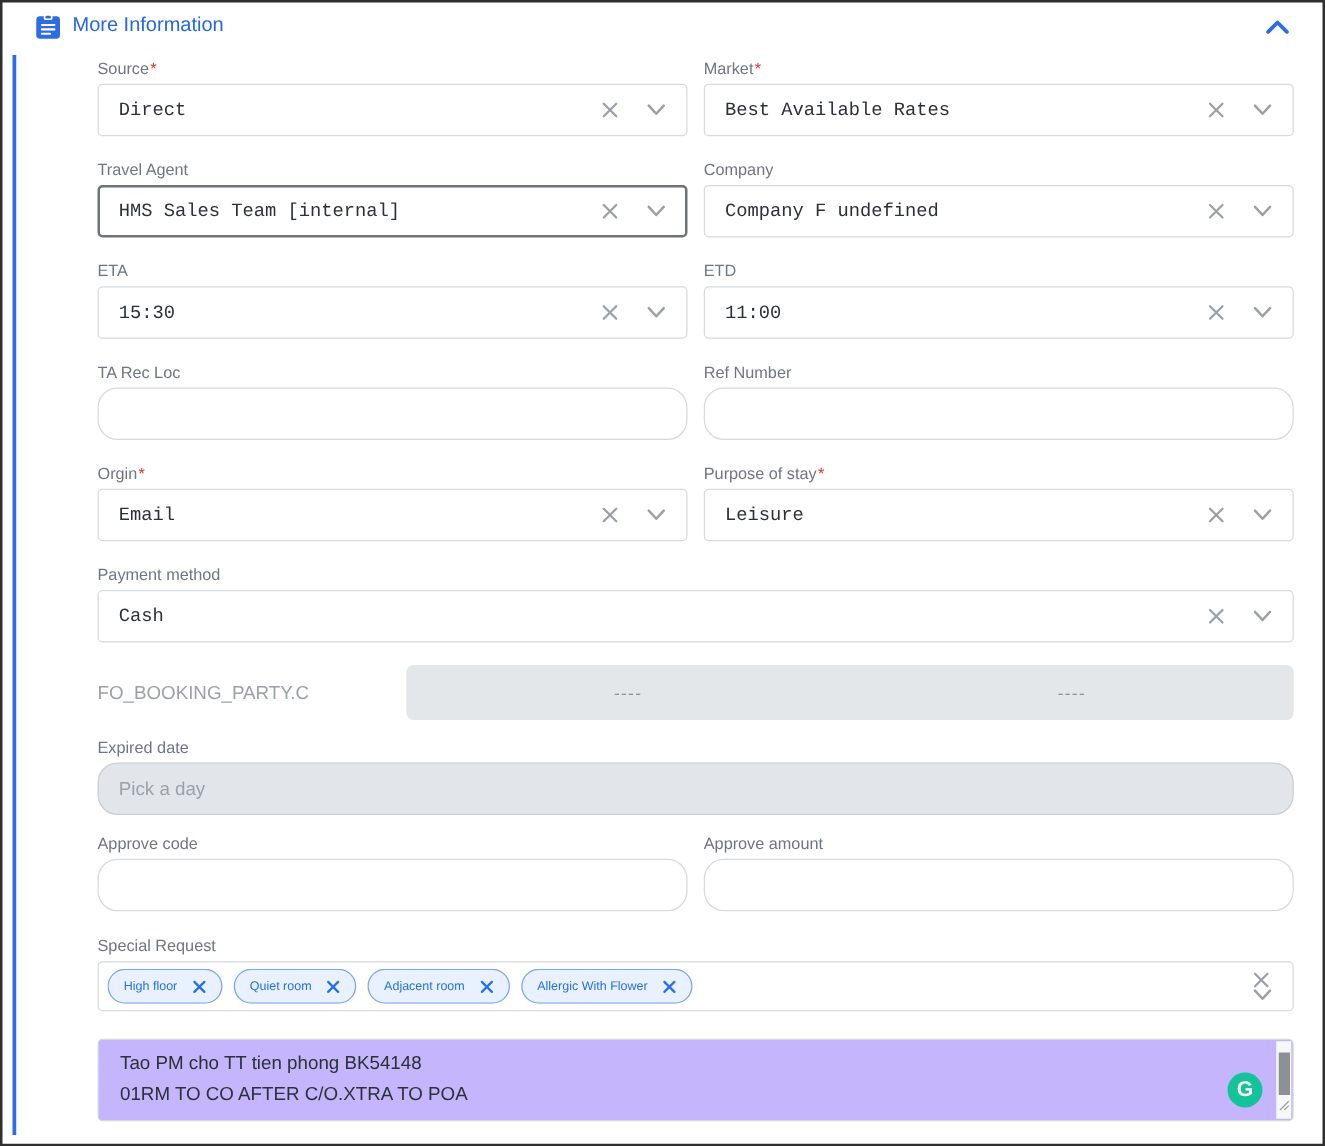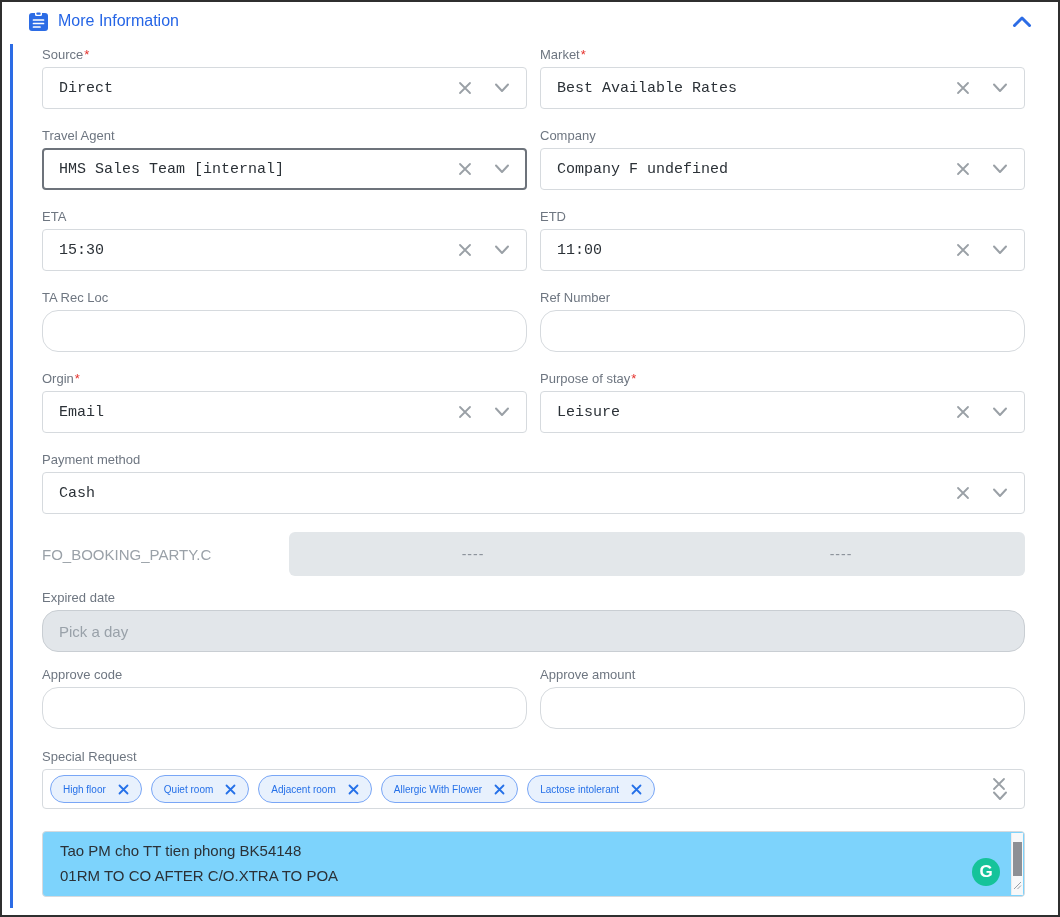--- a/index.html
+++ b/index.html
@@ -1,21 +1,21 @@
 <!DOCTYPE html>
 <html><head>
 <meta charset="utf-8">
 <style>
   html,body{margin:0;padding:0;background:#fff;font-family:"Liberation Sans",sans-serif;}
   .window{width:1060px;height:917px;border:2px solid #2f2f2f;box-sizing:border-box;position:relative;background:#fff;overflow:hidden;}
   .header{display:flex;align-items:center;height:38px;padding:0 26px;}
   .header .title{color:#2565e6;font-size:16px;font-weight:500;margin-left:9px;}
   .collapse-btn{margin-left:auto;display:flex;align-items:center;cursor:pointer;}
   .accent-bar{position:absolute;left:8px;top:42px;bottom:7px;width:3px;background:#2c6ce5;}
-  .content{padding:7px 33px 0 40px;}
+  .content{padding:7px 23px 0 40px;margin-left:36px;}
   .grid2{display:grid;grid-template-columns:1fr 1fr;column-gap:13px;}
   .field{margin-bottom:19px;}
   .field label{display:block;font-size:13px;line-height:15px;color:#6e7681;margin-bottom:5px;}
   .req{color:#e5322d;margin-left:1px;}
   .box{height:42px;box-sizing:border-box;border:1px solid #d6dade;border-radius:4px;background:#fff;display:flex;align-items:center;padding:0 16px;cursor:pointer;}
   .box .val{flex:1;font-size:15px;color:#2b3137;white-space:nowrap;overflow:hidden;font-family:Liberation Mono, monospace;}
   .box .icons{display:flex;align-items:center;gap:22px;margin-left:8px;}
   .icon-btn{display:flex;align-items:center;cursor:pointer;}
   .box.focused{border:2px solid #6d737b;padding:0 15px;}
   input.text-input{display:block;width:100%;height:42px;box-sizing:border-box;border:1px solid #d6dade;border-radius:16px;padding:0 16px;font:15px "Liberation Sans",sans-serif;color:#2b3137;outline:none;background:#fff;}
@@ -27,21 +27,21 @@
   .fo-input .fo-val{flex:1;text-align:center;color:#8d949c;font-size:14px;letter-spacing:1px;}
   .row-expired{margin-bottom:15px;}
   .row-approve{margin-bottom:20px;}
   .row-special{margin-bottom:22px;}
   .row-payment{margin-bottom:18px;}
   .special-box{height:40px;box-sizing:border-box;border:1px solid #d6dade;border-radius:4px;display:flex;align-items:center;padding:0 16px 0 7px;}
   .tags{display:flex;align-items:center;gap:9px;flex:1;overflow:hidden;}
   .tag{display:inline-flex;align-items:center;gap:12px;height:26px;padding:0 12px;border:1px solid #79a6f6;border-radius:14px;background:#e8f1fd;color:#2570e8;font-size:10px;white-space:nowrap;}
   .tag .tag-x{display:flex;align-items:center;cursor:pointer;}
   .row-comment{margin-bottom:0;}
-  .comment-box{position:relative;height:66px;box-sizing:border-box;border:1px solid #d6dade;border-radius:4px;padding:6px 44px 0 17px;overflow:hidden;cursor:text;background:#7dd3fc;}
+  .comment-box{position:relative;height:66px;box-sizing:border-box;border:1px solid #d6dade;border-radius:4px;padding:6px 44px 0 17px;overflow:hidden;cursor:text;background:#c4b5fd;}
   .comment-line{font-size:15px;color:#2b3137;line-height:25px;white-space:pre;}
   .cm-scrollbar{position:absolute;top:1px;right:1px;bottom:1px;width:11px;background:#f7f8f9;border-left:1px solid #ececec;}
   .cm-thumb{position:absolute;top:9px;right:1px;width:9px;height:34px;background:#8d9095;cursor:grab;}
   .cm-resize{position:absolute;right:2px;bottom:2px;}
   .grammarly{position:absolute;right:24px;top:26px;width:28px;height:28px;border-radius:50%;background:#15c39a;color:#fff;display:flex;align-items:center;justify-content:center;font-size:17px;font-weight:bold;cursor:pointer;}
 </style>
 </head>
 <body>
 
 <div class="window">
@@ -313,28 +313,20 @@
 
             <span class="tag">
               <span>Allergic With Flower</span>
               <span class="tag-x">
                 <svg width="11" height="11" viewBox="0 0 11 11">
                   <path d="M1.5 1.5 L9.5 9.5 M9.5 1.5 L1.5 9.5" stroke="#2570e8" stroke-width="1.8" stroke-linecap="round" fill="none"></path>
                 </svg>
               </span>
             </span>
 
-            <span class="tag">
-              <span>Lactose intolerant</span>
-              <span class="tag-x">
-                <svg width="11" height="11" viewBox="0 0 11 11">
-                  <path d="M1.5 1.5 L9.5 9.5 M9.5 1.5 L1.5 9.5" stroke="#2570e8" stroke-width="1.8" stroke-linecap="round" fill="none"></path>
-                </svg>
-              </span>
-            </span>
           </div>
         <span class="icons">
           <span class="icon-btn">
               <svg width="14" height="14" viewBox="0 0 14 14">
                 <path d="M2 2 L12 12 M12 2 L2 12" stroke="#9aa0a6" stroke-width="1.8" stroke-linecap="round" fill="none"></path>
               </svg>
             </span>
           <span class="icon-btn">
               <svg width="16" height="10" viewBox="0 0 16 10">
                 <path d="M2 1.5 L8 8 L14 1.5" stroke="#9aa0a6" stroke-width="2" stroke-linecap="round" stroke-linejoin="round" fill="none"></path>

